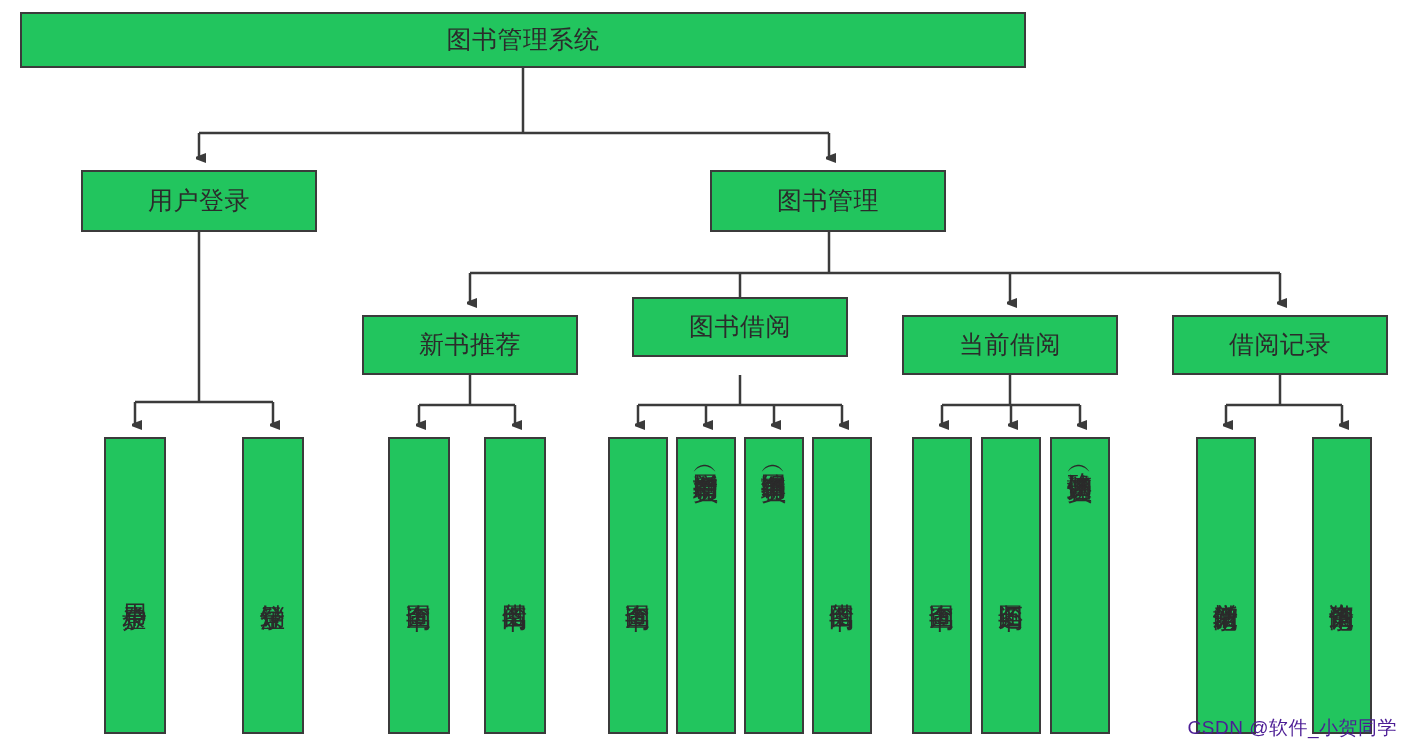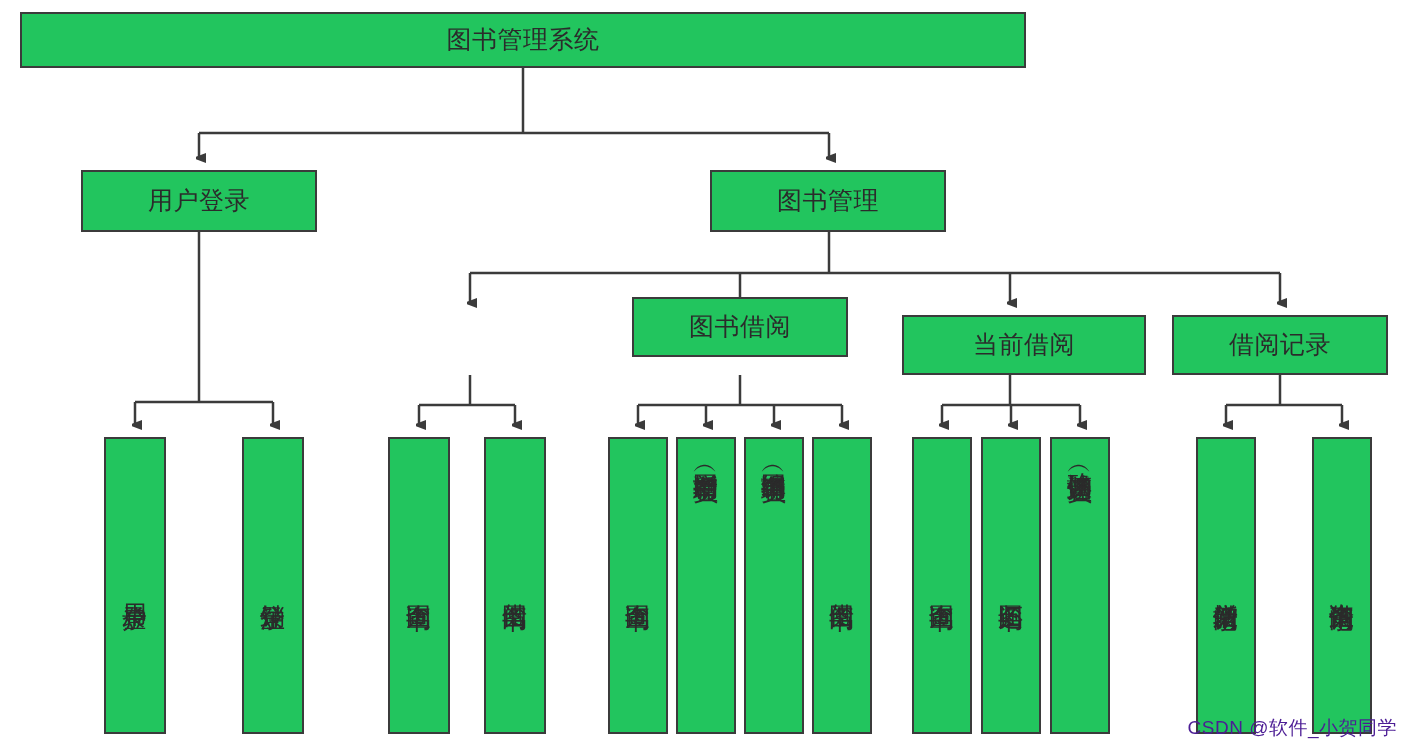--- a/index.html
+++ b/index.html
@@ -127,24 +127,27 @@
     <span class="label">图书管理系统</span>
   </div>
 
   <div class="node node-h" style="left:81px; top:170px; width:236px; height:62px;">
     <span class="label">用户登录</span>
   </div>
   <div class="node node-h" style="left:710px; top:170px; width:236px; height:62px;">
     <span class="label">图书管理</span>
   </div>
 
+  <div class="node node-h" style="left:362px; top:315px; width:216px; height:60px;">
+    <span class="label">新书推荐</span>
+  </div>
   <div class="node node-h" style="left:632px; top:297px; width:216px; height:60px;">
     <span class="label">图书借阅</span>
   </div>
-  <div class="node node-h" style="left:902px; top:315px; width:244px; height:60px;">
+  <div class="node node-h" style="left:902px; top:315px; width:216px; height:60px;">
     <span class="label">当前借阅</span>
   </div>
   <div class="node node-h" style="left:1172px; top:315px; width:216px; height:60px;">
     <span class="label">借阅记录</span>
   </div>
 
   <div class="node node-v v-center" style="left:104px; top:437px; width:62px; height:297px;">
     <span class="label">用户登录</span>
   </div>
   <div class="node node-v v-center" style="left:242px; top:437px; width:62px; height:297px;">

